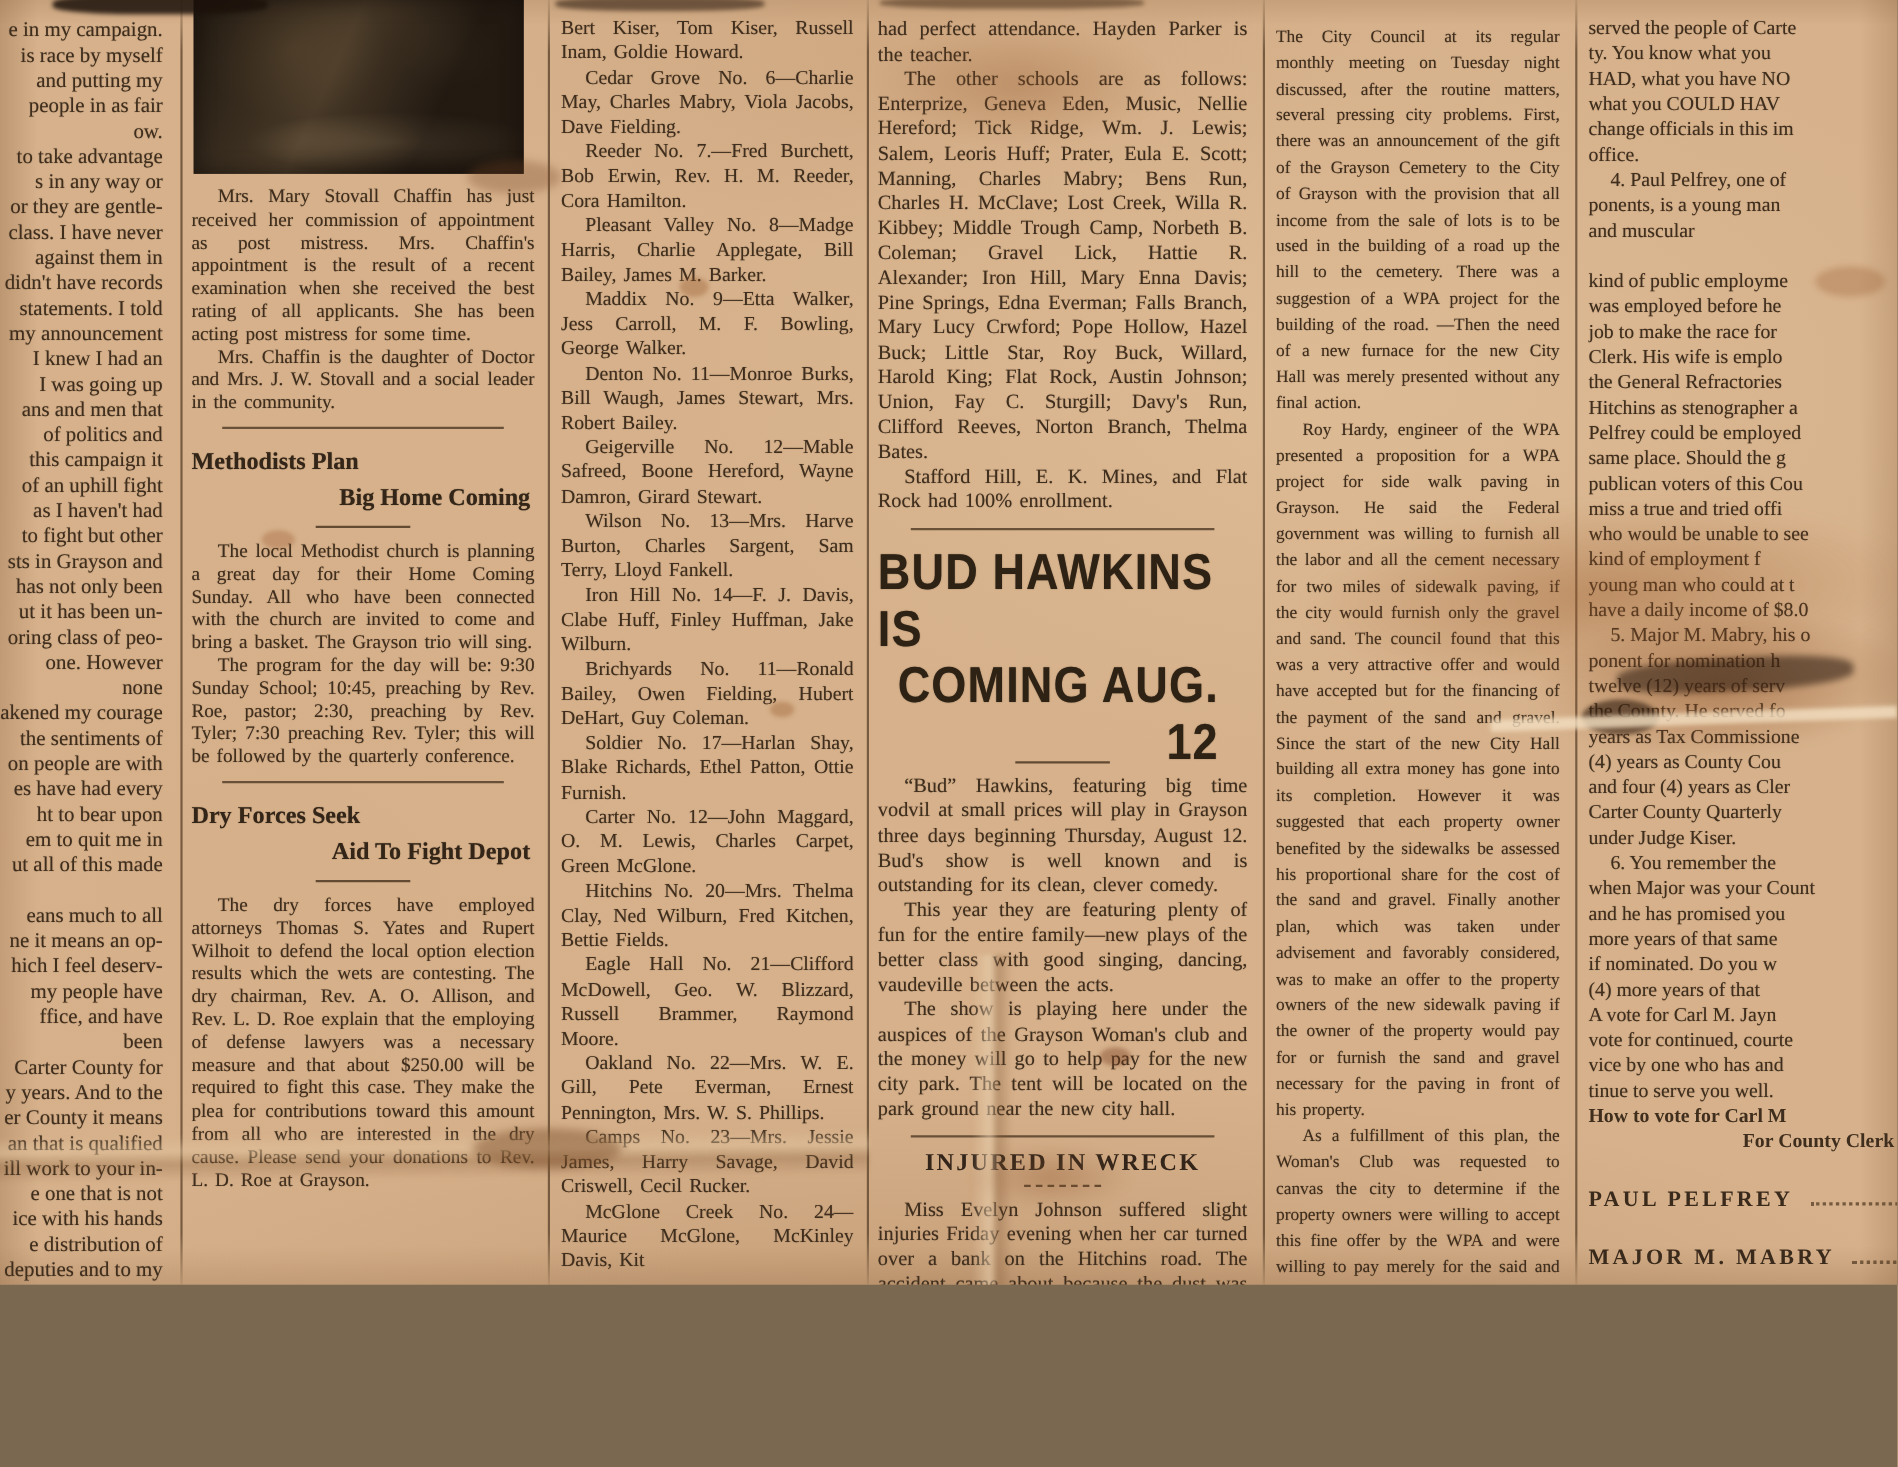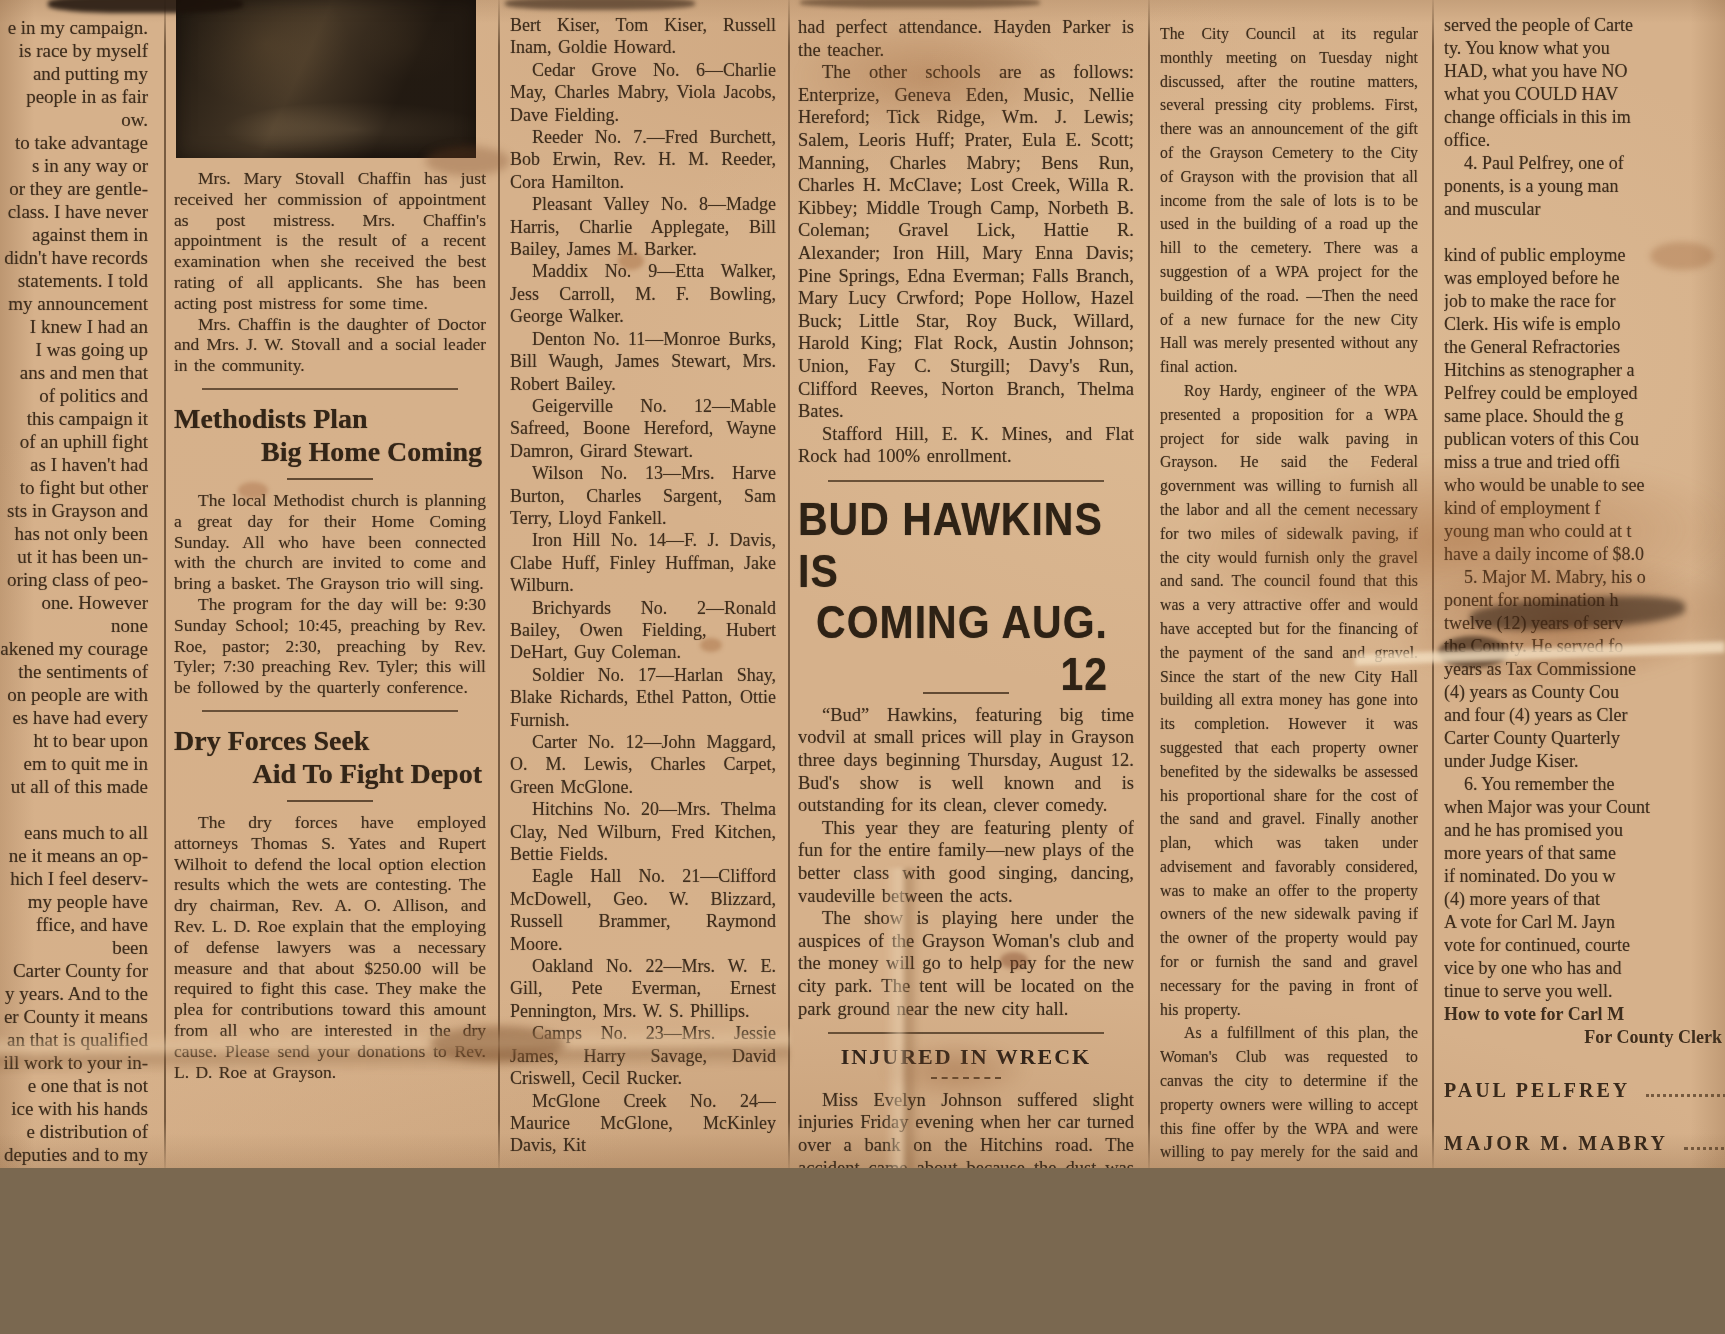--- a/index.html
+++ b/index.html
@@ -29,21 +29,21 @@
   .photo {
     width:300px; height:158px; margin:0 0 10px 2px;
     background-color:#3b2f22;
     background-image:
       linear-gradient(115deg, rgba(18,13,8,0.65), rgba(96,76,50,0.35) 42%, rgba(24,17,11,0.7) 72%),
       radial-gradient(ellipse 190px 40px at 60% 82%, rgba(196,166,124,0.55), rgba(196,166,124,0) 70%),
       radial-gradient(ellipse 120px 90px at 30% 28%, rgba(112,88,58,0.55), rgba(112,88,58,0) 70%),
       radial-gradient(ellipse 70px 50px at 78% 30%, rgba(90,72,48,0.5), rgba(90,72,48,0) 70%);
     box-shadow: inset 0 0 18px rgba(15,10,6,0.6);
   }
-  .headline2 { font-size:28px; line-height:33px; font-weight:bold; color:#332517;
+  .headline2 { font-size:22px; line-height:33px; font-weight:bold; color:#332517;
                margin:6px 0 2px 0; text-shadow:0 0 1px rgba(51,37,23,0.6);font-family:Liberation Serif, serif; }
   .headline2 span { display:block; }
   .headline2 .l2 { text-align:right; padding-right:4px; }
 
   .col3 { left:510px; width:266px; padding-top:14px; font-size:18px; line-height:22.4px; }
   .col3 p { text-indent:22px; }
 
   .col4 { left:798px; width:336px; padding-top:16px; font-size:18.5px; line-height:22.6px; }
   .gothic { font-family:"Liberation Sans", sans-serif; font-weight:700; color:#2e2215;
             font-size:41px; line-height:46px; letter-spacing:1px;
@@ -174,21 +174,21 @@
   <div class="col col3">
     <p class="noindent">Bert Kiser, Tom Kiser, Russell Inam, Goldie Howard.</p>
     <p>Cedar Grove No. 6—Charlie May, Charles Mabry, Viola Jacobs, Dave Fielding.</p>
     <p>Reeder No. 7.—Fred Burchett, Bob Erwin, Rev. H. M. Reeder, Cora Hamilton.</p>
     <p>Pleasant Valley No. 8—Madge Harris, Charlie Applegate, Bill Bailey, James M. Barker.</p>
     <p>Maddix No. 9—Etta Walker, Jess Carroll, M. F. Bowling, George Walker.</p>
     <p>Denton No. 11—Monroe Burks, Bill Waugh, James Stewart, Mrs. Robert Bailey.</p>
     <p>Geigerville No. 12—Mable Safreed, Boone Hereford, Wayne Damron, Girard Stewart.</p>
     <p>Wilson No. 13—Mrs. Harve Burton, Charles Sargent, Sam Terry, Lloyd Fankell.</p>
     <p>Iron Hill No. 14—F. J. Davis, Clabe Huff, Finley Huffman, Jake Wilburn.</p>
-    <p>Brichyards No. 2—Ronald Bailey, Owen Fielding, Hubert DeHart, Guy Coleman.</p>
+    <p>Brichyards No. 11—Ronald Bailey, Owen Fielding, Hubert DeHart, Guy Coleman.</p>
     <p>Soldier No. 17—Harlan Shay, Blake Richards, Ethel Patton, Ottie Furnish.</p>
     <p>Carter No. 12—John Maggard, O. M. Lewis, Charles Carpet, Green McGlone.</p>
     <p>Hitchins No. 20—Mrs. Thelma Clay, Ned Wilburn, Fred Kitchen, Bettie Fields.</p>
     <p>Eagle Hall No. 21—Clifford McDowell, Geo. W. Blizzard, Russell Brammer, Raymond Moore.</p>
     <p>Oakland No. 22—Mrs. W. E. Gill, Pete Everman, Ernest Pennington, Mrs. W. S. Phillips.</p>
     <p>Camps No. 23—Mrs. Jessie James, Harry Savage, David Criswell, Cecil Rucker.</p>
     <p>McGlone Creek No. 24—Maurice McGlone, McKinley Davis, Kit</p>
   </div>
 
   <div class="col col4">

